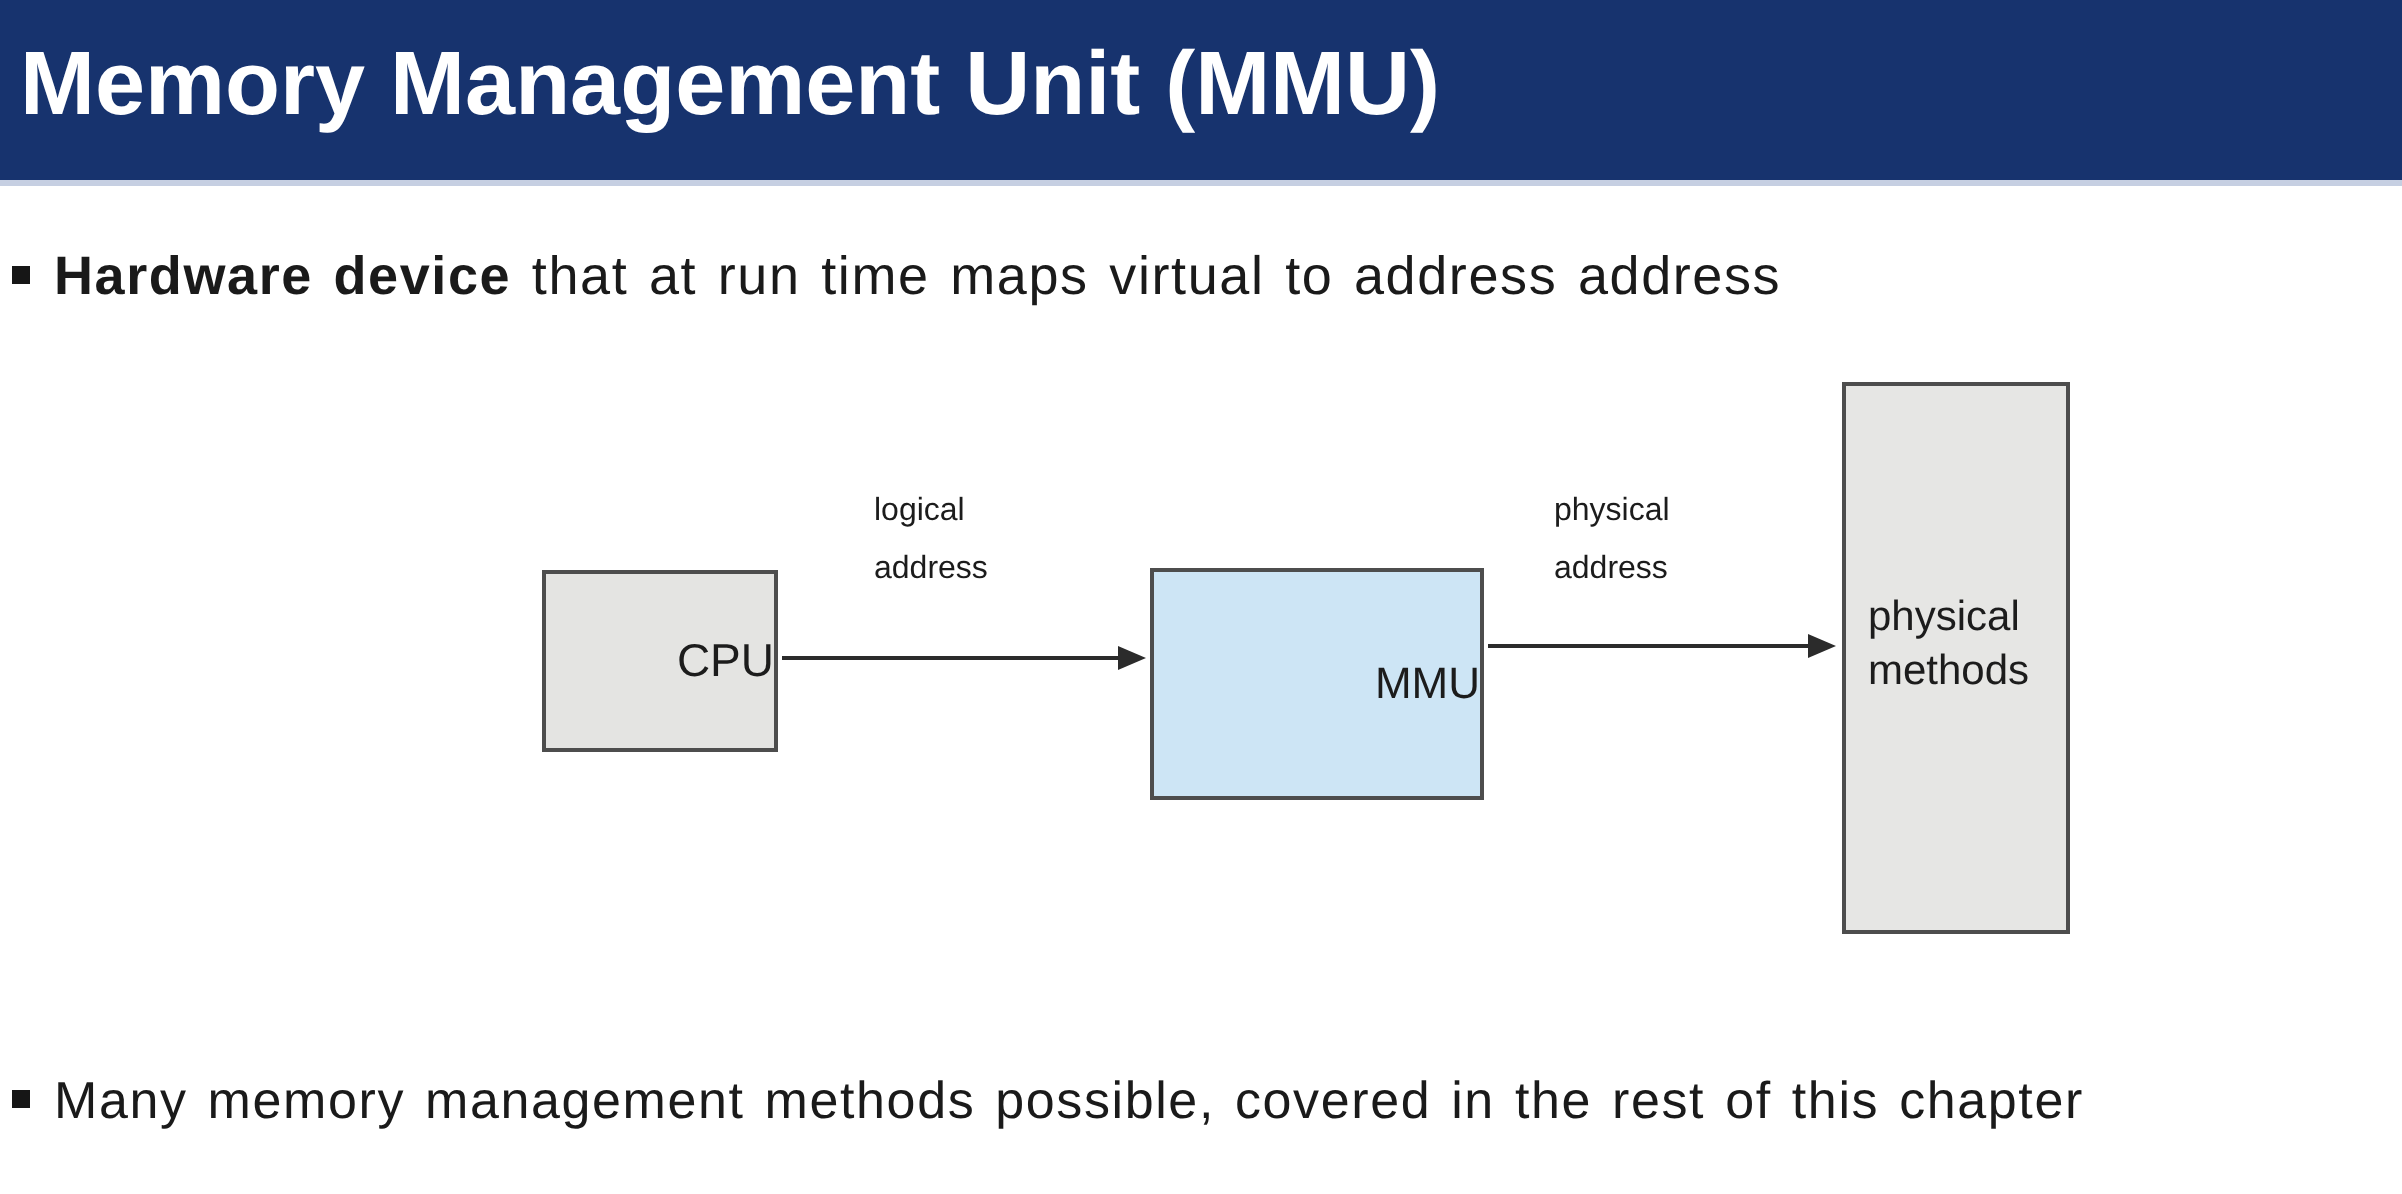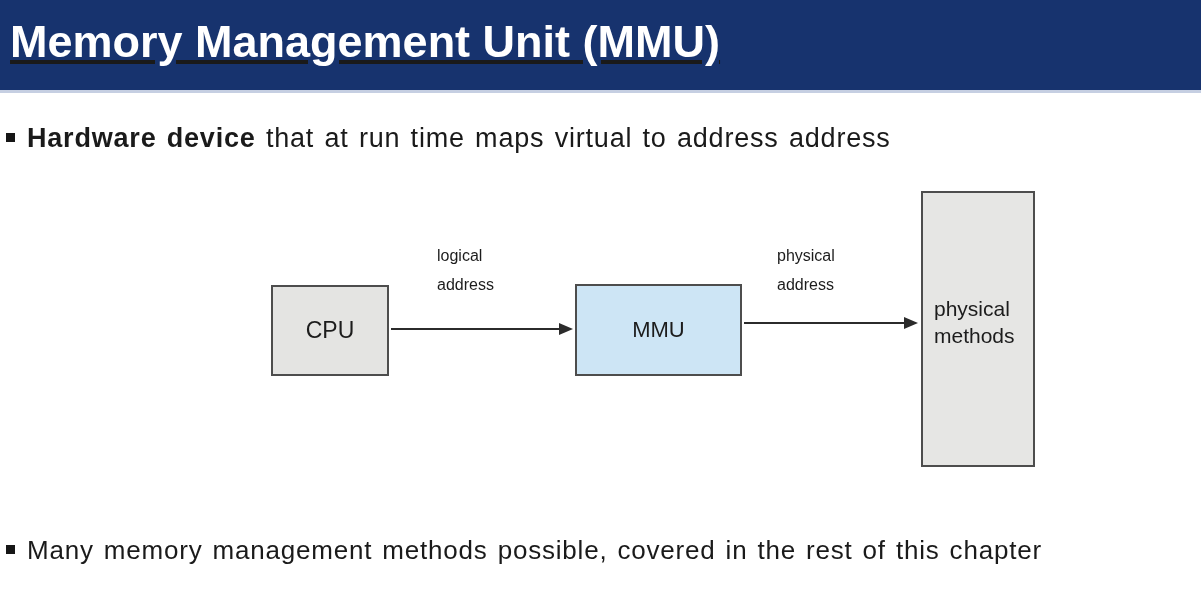--- a/index.html
+++ b/index.html
@@ -17,21 +17,20 @@
   .titlebar {
     position: absolute;
     left: 0; top: 0;
     width: 100%;
     height: 93px;
     background: var(--header-bg, #17336e);
     border-bottom: 3px solid var(--header-underline, #c6cfe2);
     display: flex;
     align-items: center;
     box-sizing: border-box;
-    text-decoration: underline;
   }
   .titlebar h1 {
     margin: 0 0 6px 10px;
     font-size: 45px;
     font-weight: 700;
     letter-spacing: 0px;
     color: var(--title-text, #ffffff);
   }
 
   
@@ -62,30 +61,30 @@
 
   
   .diagram { position: absolute; left: 0; top: 0; width: 100%; height: 100%; }
 
   .dbox {
     position: absolute;
     box-sizing: border-box;
     border: 2px solid var(--box-border, #4d4d4d);
     display: flex;
     align-items: center;
-    justify-content: center;
+    justify-content: flex-end;
     font-size: 23px;
     color: #1c1c1c;
   }
   .dbox.cpu {
     left: 271px; top: 285px; width: 118px; height: 91px;
     background: var(--cpu-box-fill, #e4e4e2);
   }
   .dbox.mmu {
-    left: 575px; top: 284px; width: 167px; height: 92px;
+    left: 575px; top: 284px; width: 167px; height: 116px;
     background: var(--mmu-box-fill, #cde5f5);
     font-size: 22px;
   }
   .dbox.mem {
     left: 921px; top: 191px; width: 114px; height: 276px;
     background: var(--memory-box-fill, #e6e6e4);
     justify-content: flex-start;
     padding-left: 11px;
     font-size: 21px;
     line-height: 27px;

